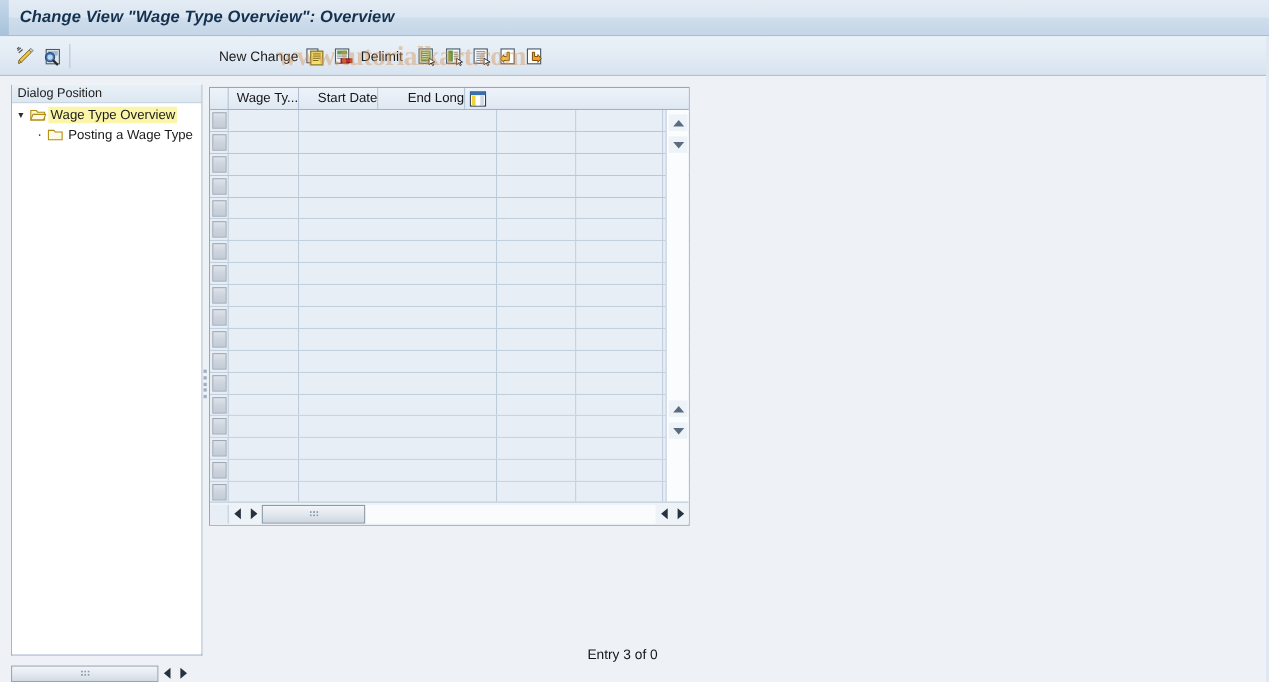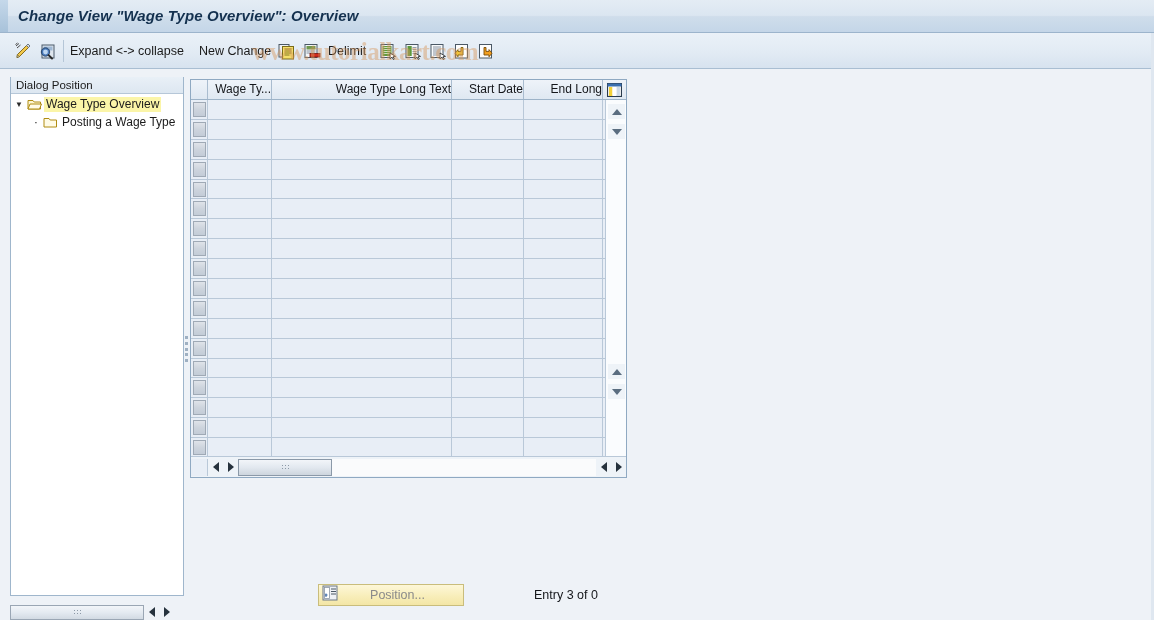--- a/index.html
+++ b/index.html
@@ -321,23 +321,20 @@
           <rect x="5.5" y="4.5" width="9" height="4" fill="#9fb8d4"></rect>
           <circle cx="7.5" cy="10" r="4.2" fill="#3b6fb5" opacity="0.9" stroke="#1e3c63" stroke-width="1"></circle>
           <circle cx="7.5" cy="10" r="2.4" fill="#bcd6f2"></circle>
           <path d="M10.6 13.1 L14 16.5" stroke="#2a2a2a" stroke-width="2" stroke-linecap="round"></path>
         </svg>
       </span>
     </div>
 
     <div class="tb-sep" style="left:63px;"></div>
 
-    <div class="tb-item" style="left:70px;">
-      <span class="tb-label">Expand &lt;-&gt; collapse</span>
-    </div>
 
     <div class="tb-item" style="left:199px;">
       <span class="tb-label">New Change</span>
     </div>
 
     <div class="tb-item" style="left:277px;">
       <span class="icon-btn">
         <svg class="ic" width="20" height="19" viewBox="0 0 20 19">
           <rect x="2" y="2.5" width="10" height="12.5" fill="#eef1f5" stroke="#4a5865" stroke-width="1"></rect>
           <rect x="5.5" y="4.5" width="11" height="12.5" fill="#f4e06a" stroke="#7a6b18" stroke-width="1"></rect>
@@ -450,21 +447,20 @@
     <i></i>
     <i></i>
     <i></i>
   </div>
 
   <div class="tablewrap">
 
     <div class="thead">
       <div class="th corner"></div>
       <div class="th c1">Wage Ty...</div>
-      <div class="th c2">Wage Type Long Text</div>
       <div class="th c3">Start Date</div>
       <div class="th c4">End Long</div>
       <div class="th cfg">
         <svg width="15" height="14" viewBox="0 0 15 14">
           <rect x="0.5" y="0.5" width="14" height="13" fill="#ffffff" stroke="#2a3b4d" stroke-width="1.2"></rect>
           <rect x="0.5" y="0.5" width="14" height="3" fill="#3a6fae"></rect>
           <rect x="2" y="4" width="3.3" height="9" fill="#f3d13a"></rect>
           <rect x="5.8" y="4" width="3.3" height="9" fill="#ffffff"></rect>
           <rect x="9.6" y="4" width="3.3" height="9" fill="#cdd9e6"></rect>
         </svg>
@@ -685,31 +681,20 @@
       <div class="hs-arrow">
           <span class="tri-l"></span>
         </div>
       <div class="hs-arrow">
           <span class="tri-r"></span>
         </div>
     </div>
 
   </div>
 
-  <div class="position-btn">
-    <span class="pb-ic">
-      <svg width="16" height="16" viewBox="0 0 16 16">
-        <rect x="1" y="1" width="14" height="14" fill="#eef1f5" stroke="#6b7785" stroke-width="1"></rect>
-        <rect x="2.5" y="2.5" width="5" height="11" fill="#ffffff" stroke="#8a96a4" stroke-width="0.8"></rect>
-        <path d="M9 4 H14 M9 6.5 H14 M9 9 H14" stroke="#4a5865" stroke-width="1"></path>
-        <path d="M3 10 L5.5 10 M4 8.5 L4 12" stroke="#2f5f9e" stroke-width="1"></path>
-      </svg>
-    </span>
-    <span class="pb-label">Position...</span>
-  </div>
 
   <div class="entrycount">Entry 3 of 0</div>
 
   <div class="bl-scroll">
     <div class="bl-track">
       <div class="bl-thumb">
         <span class="grip"></span>
       </div>
     </div>
     <div class="bl-arrow">

